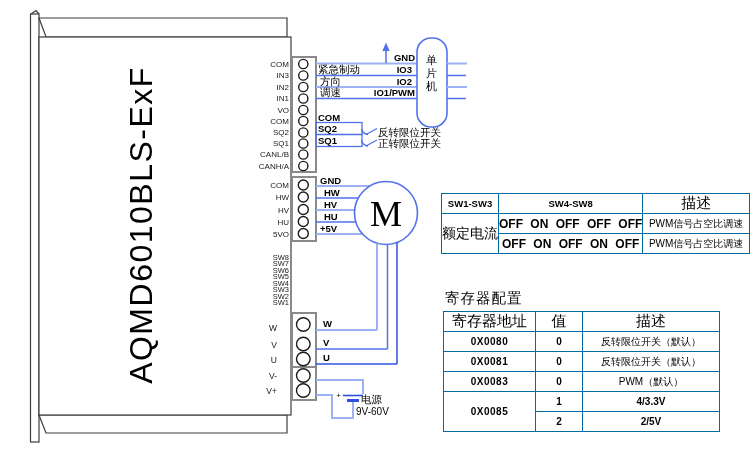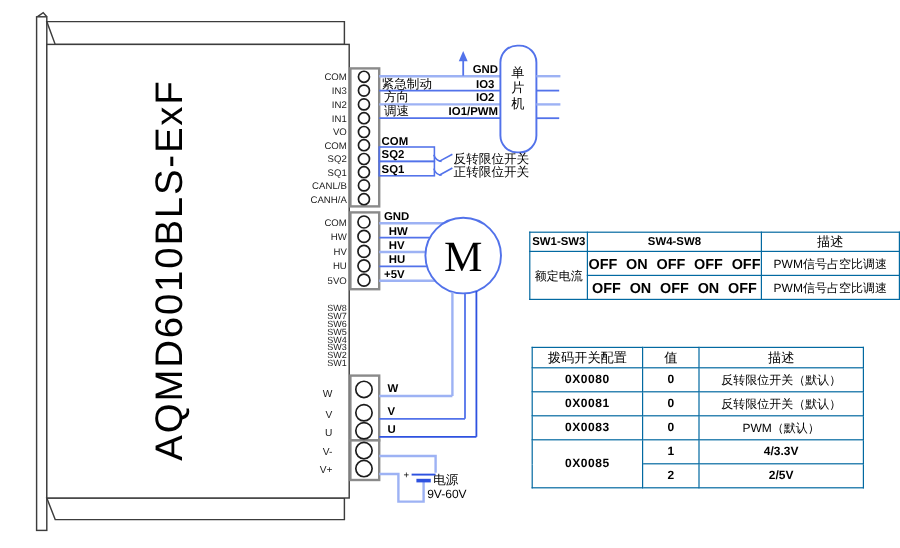--- a/index.html
+++ b/index.html
@@ -27,22 +27,22 @@
   
   .tbl-title{font-size:14.5px;letter-spacing:1px;color:#000;margin:0 0 3px 2px;}
   table.tbl{border-collapse:collapse;table-layout:fixed;}
   .tbl th,.tbl td{border:1px solid #0369a1;text-align:center;vertical-align:middle;
       padding:0;color:#000;overflow:hidden;white-space:nowrap;}
   .t1 th{height:13px;}
   .t1 td{height:19px;}
   .t2 th{height:16px;}
   .t2 td{height:19px;text-align:center;}
   .sw-h{font-weight:bold;font-size:9.5px;}
-  .cjk-h{font-weight:normal;font-size:11px;}
-  .cell-cjk{font-size:10px;font-family:Liberation Serif, serif;}
+  .cjk-h{font-weight:normal;font-size:15px;}
+  .cell-cjk{font-size:14px;font-family:Liberation Serif, serif;}
   .sw-val{font-weight:bold;font-size:12px;word-spacing:4px;}
   .desc-c{font-size:10px;}
   .addr{font-weight:bold;font-size:10px;letter-spacing:0.5px;}
   .val{font-weight:bold;font-size:10px;}
   .pos{position:absolute;}
 </style>
 </head>
 <body>
 
 <div class="stage">
@@ -236,29 +236,30 @@
     <tr>
       <td class="sw-val">OFF ON OFF ON OFF</td>
       <td class="desc-c">PWM信号占空比调速</td>
     </tr>
   </tbody>
       </table>
 </div>
 
 
 <div class="pos" style="left:443px;top:289px;">
+  <div class="tbl-title">寄存器配置</div>
   <table class="tbl t2">
     <colgroup>
           <col style="width:92px">
           <col style="width:47px">
           <col style="width:137px">
         </colgroup>
     <tbody>
           <tr>
-      <th class="cjk-h">拨码开关配置</th>
+      <th class="cjk-h">寄存器地址</th>
       <th class="cjk-h">值</th>
       <th class="cjk-h">描述</th>
     </tr>
     <tr>
       <td class="addr">0X0080</td>
       <td class="val">0</td>
       <td class="desc-c">反转限位开关（默认）</td>
     </tr>
     <tr>
       <td class="addr">0X0081</td>

